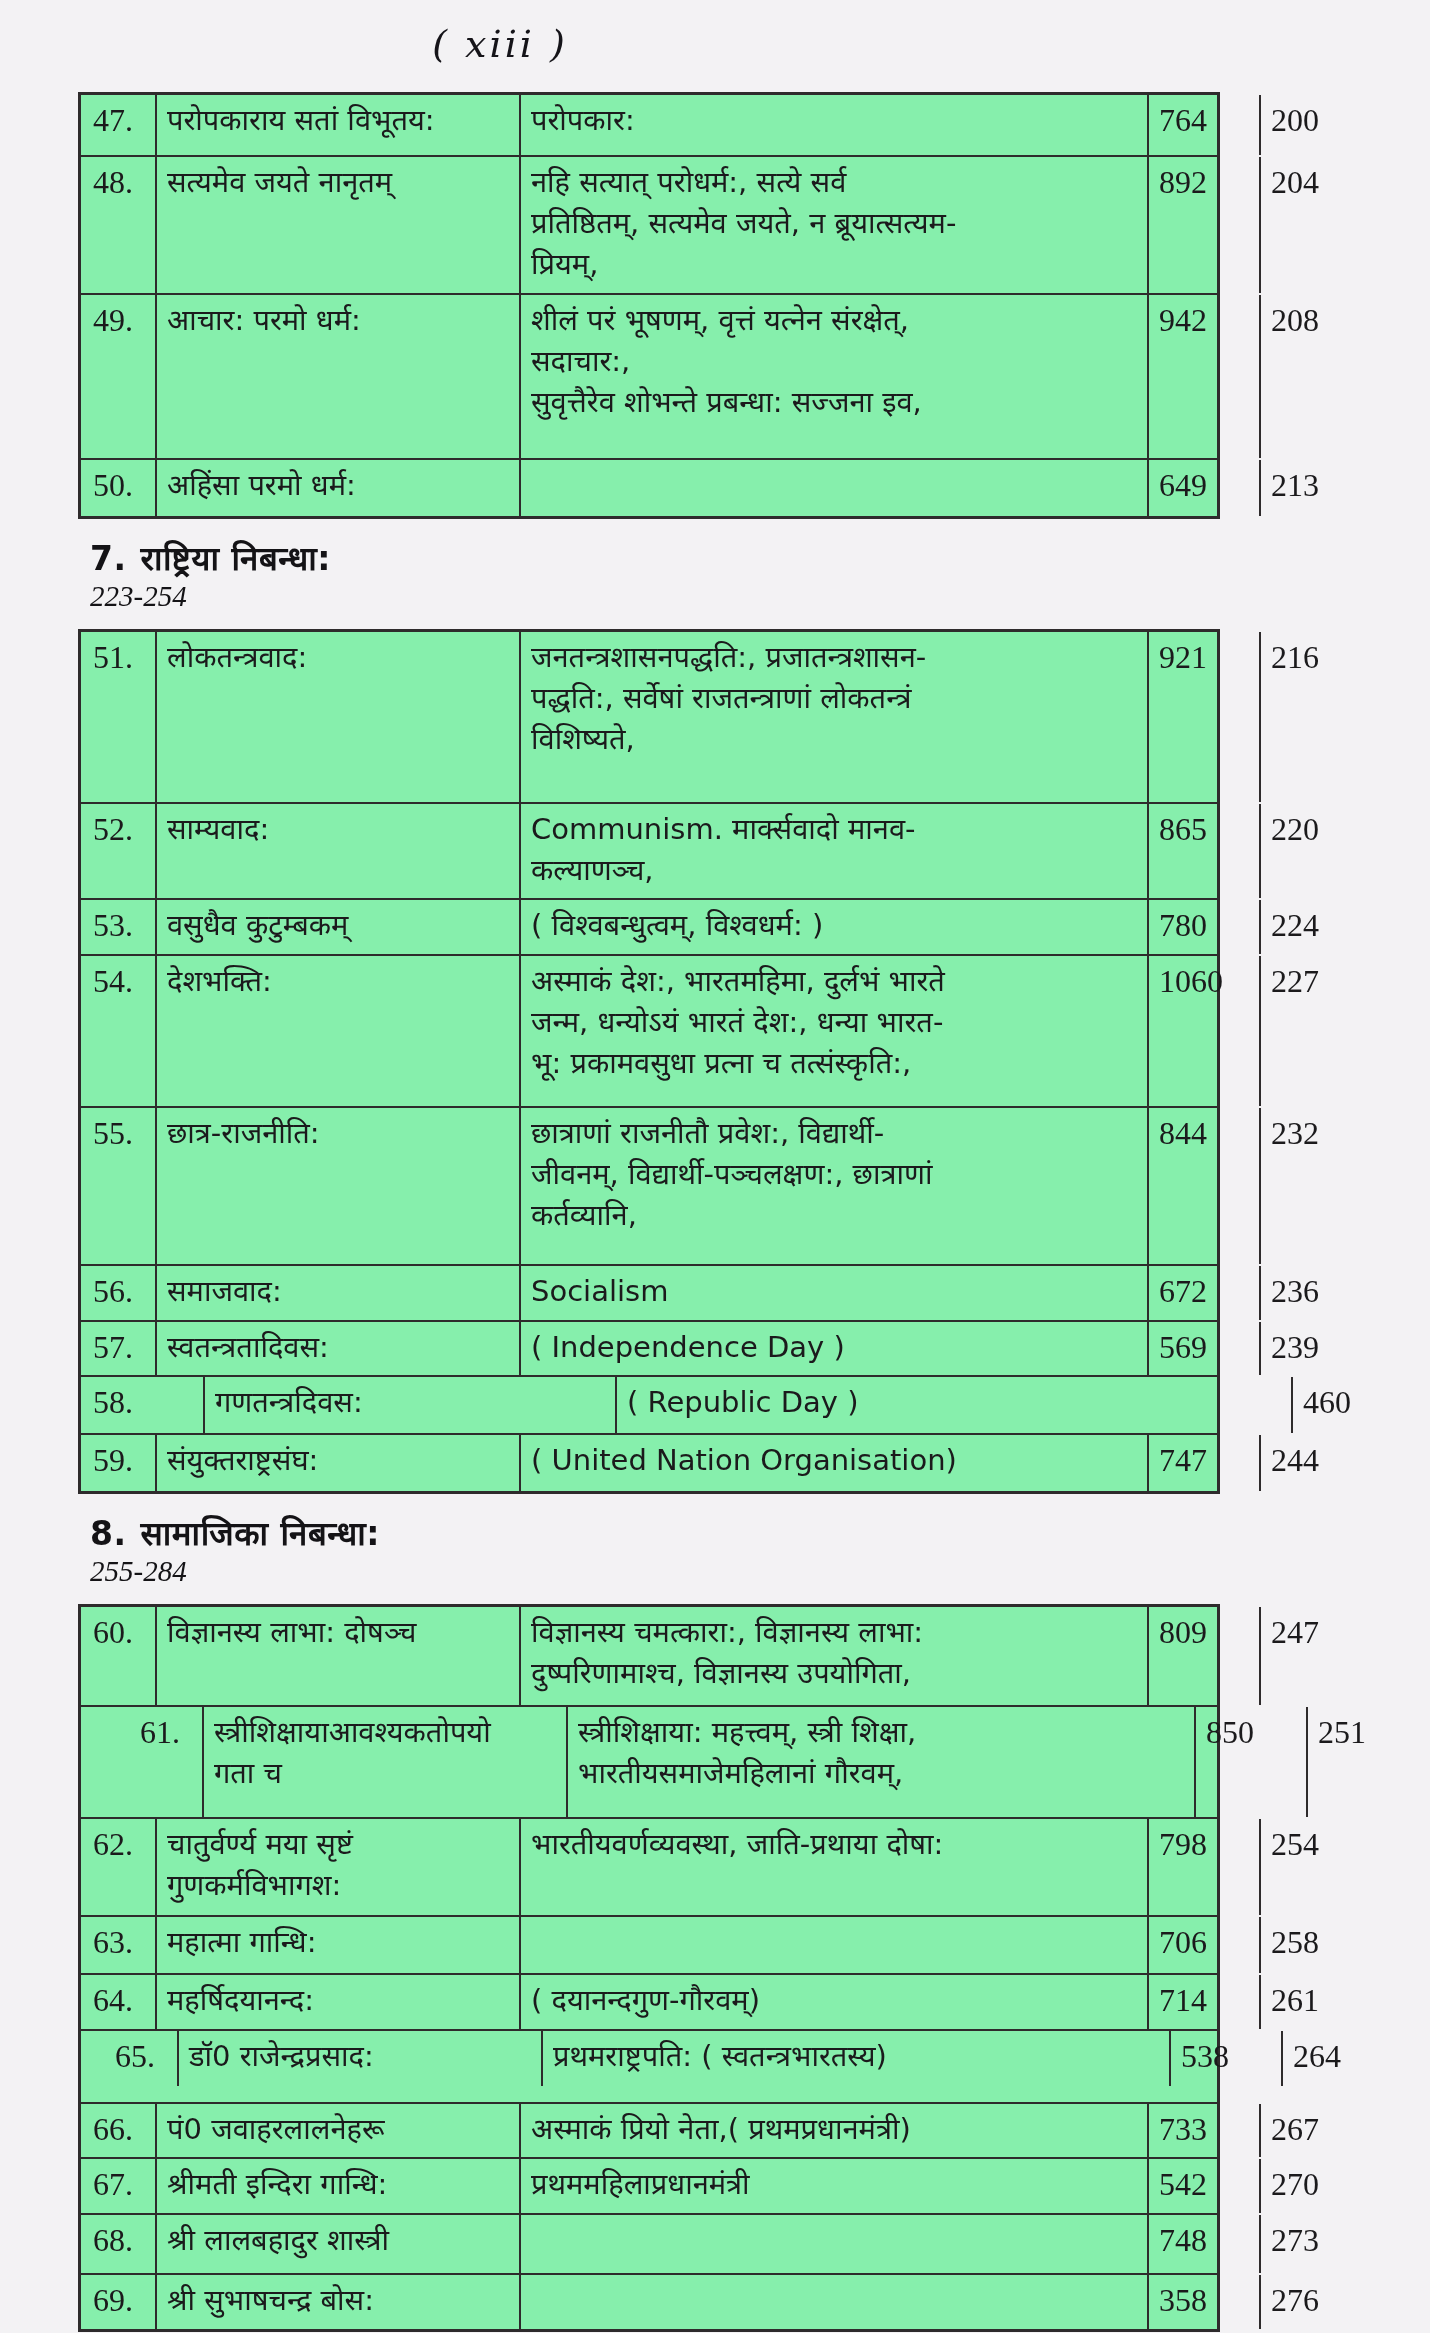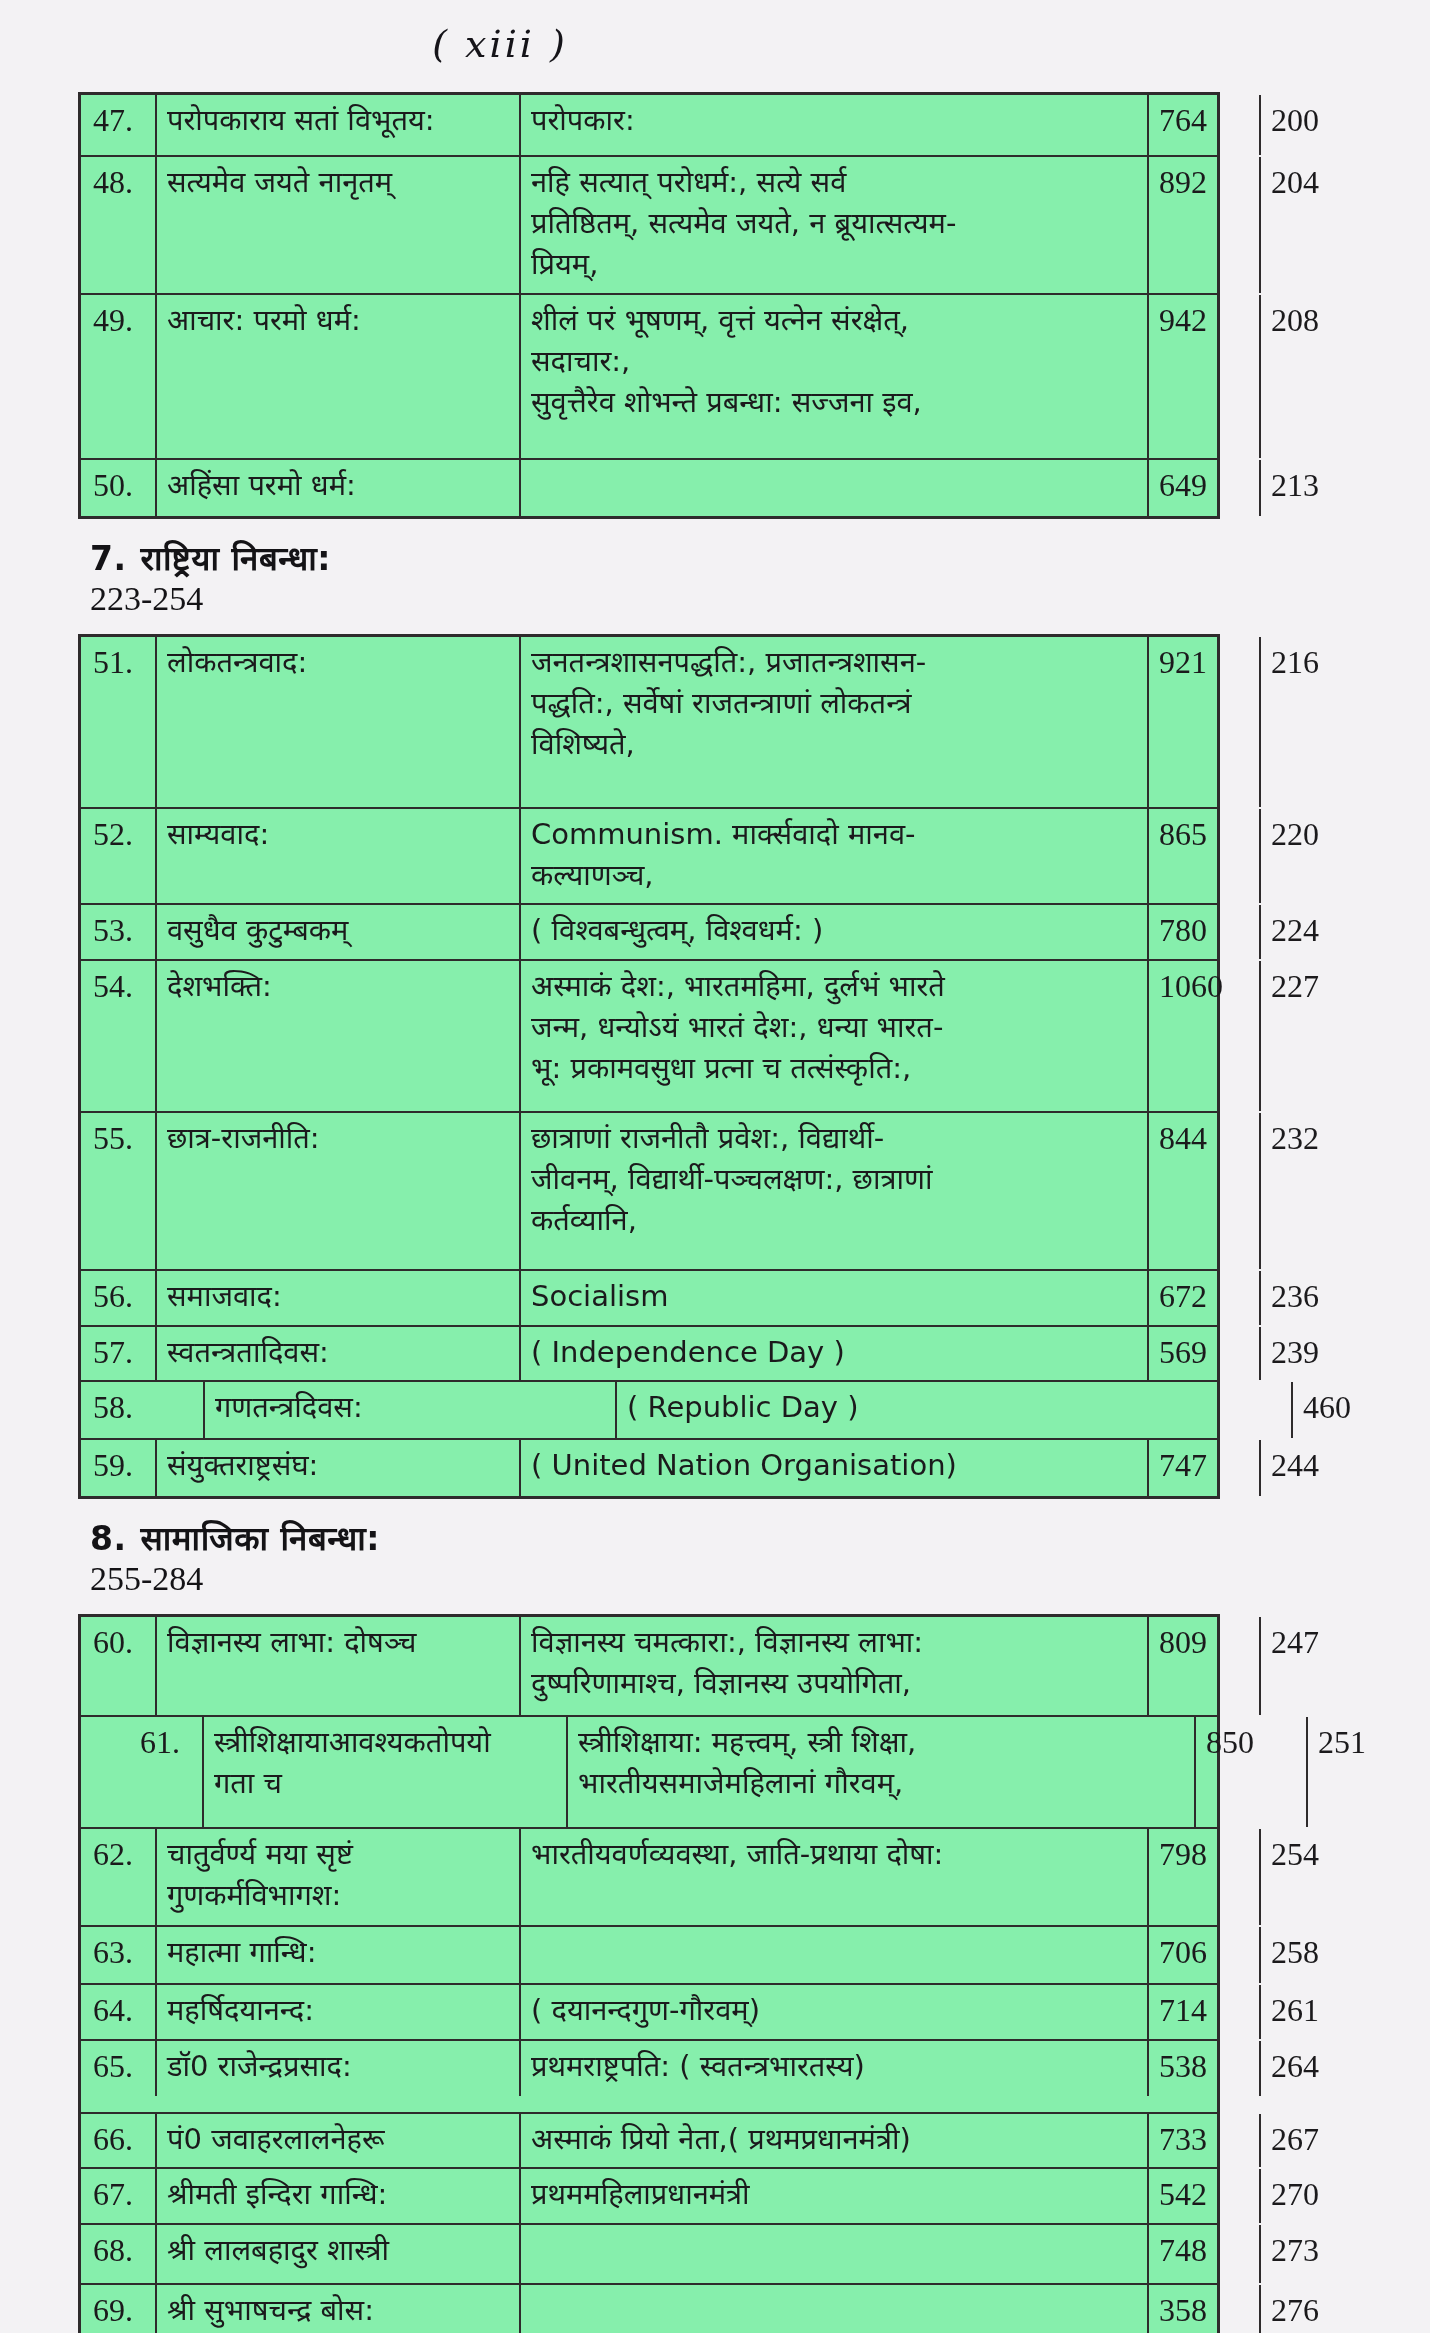--- a/index.html
+++ b/index.html
@@ -67,23 +67,24 @@
   }
   .sec-left{
     font-weight:600;
     font-size:33px;
     letter-spacing:0.5px;
     color:#141316;
   }
   .sec-left .sec-num{margin-right:14px;}
   .sec-pages{
     font-family:"Liberation Serif","DejaVu Serif",serif;
-    font-size:34px;
+    font-size:29px;
     padding-right:8px;
     color:#141316;
+    font-style:italic;
   }
 </style>
 </head>
 <body>
 
 <div class="page-header">( xiii )</div>
 
 <div class="toc-tables">
   <div class="tbl">
   <div class="tr" style="min-height: 60px;">
@@ -256,21 +257,21 @@
   </div>
 
   <div class="tr" style="min-height: 55px;">
     <div class="td c-no">64.</div>
     <div class="td c-title">महर्षिदयानन्द:</div>
     <div class="td c-desc">( दयानन्दगुण-गौरवम्)</div>
     <div class="td c-words">714</div>
     <div class="td c-page">261</div>
   </div>
 
-  <div class="tr" style="min-height: 57px;">
+  <div class="tr" style="min-height: 57px; padding-left: 22px;">
     <div class="td c-no">65.</div>
     <div class="td c-title">डॉ0 राजेन्द्रप्रसाद:</div>
     <div class="td c-desc">प्रथमराष्ट्रपति: ( स्वतन्त्रभारतस्य)</div>
     <div class="td c-words">538</div>
     <div class="td c-page">264</div>
   </div>
 
   <div class="tr" style="min-height: 52px; margin-top: 16px;">
     <div class="td c-no">66.</div>
     <div class="td c-title">पं0 जवाहरलालनेहरू</div>

